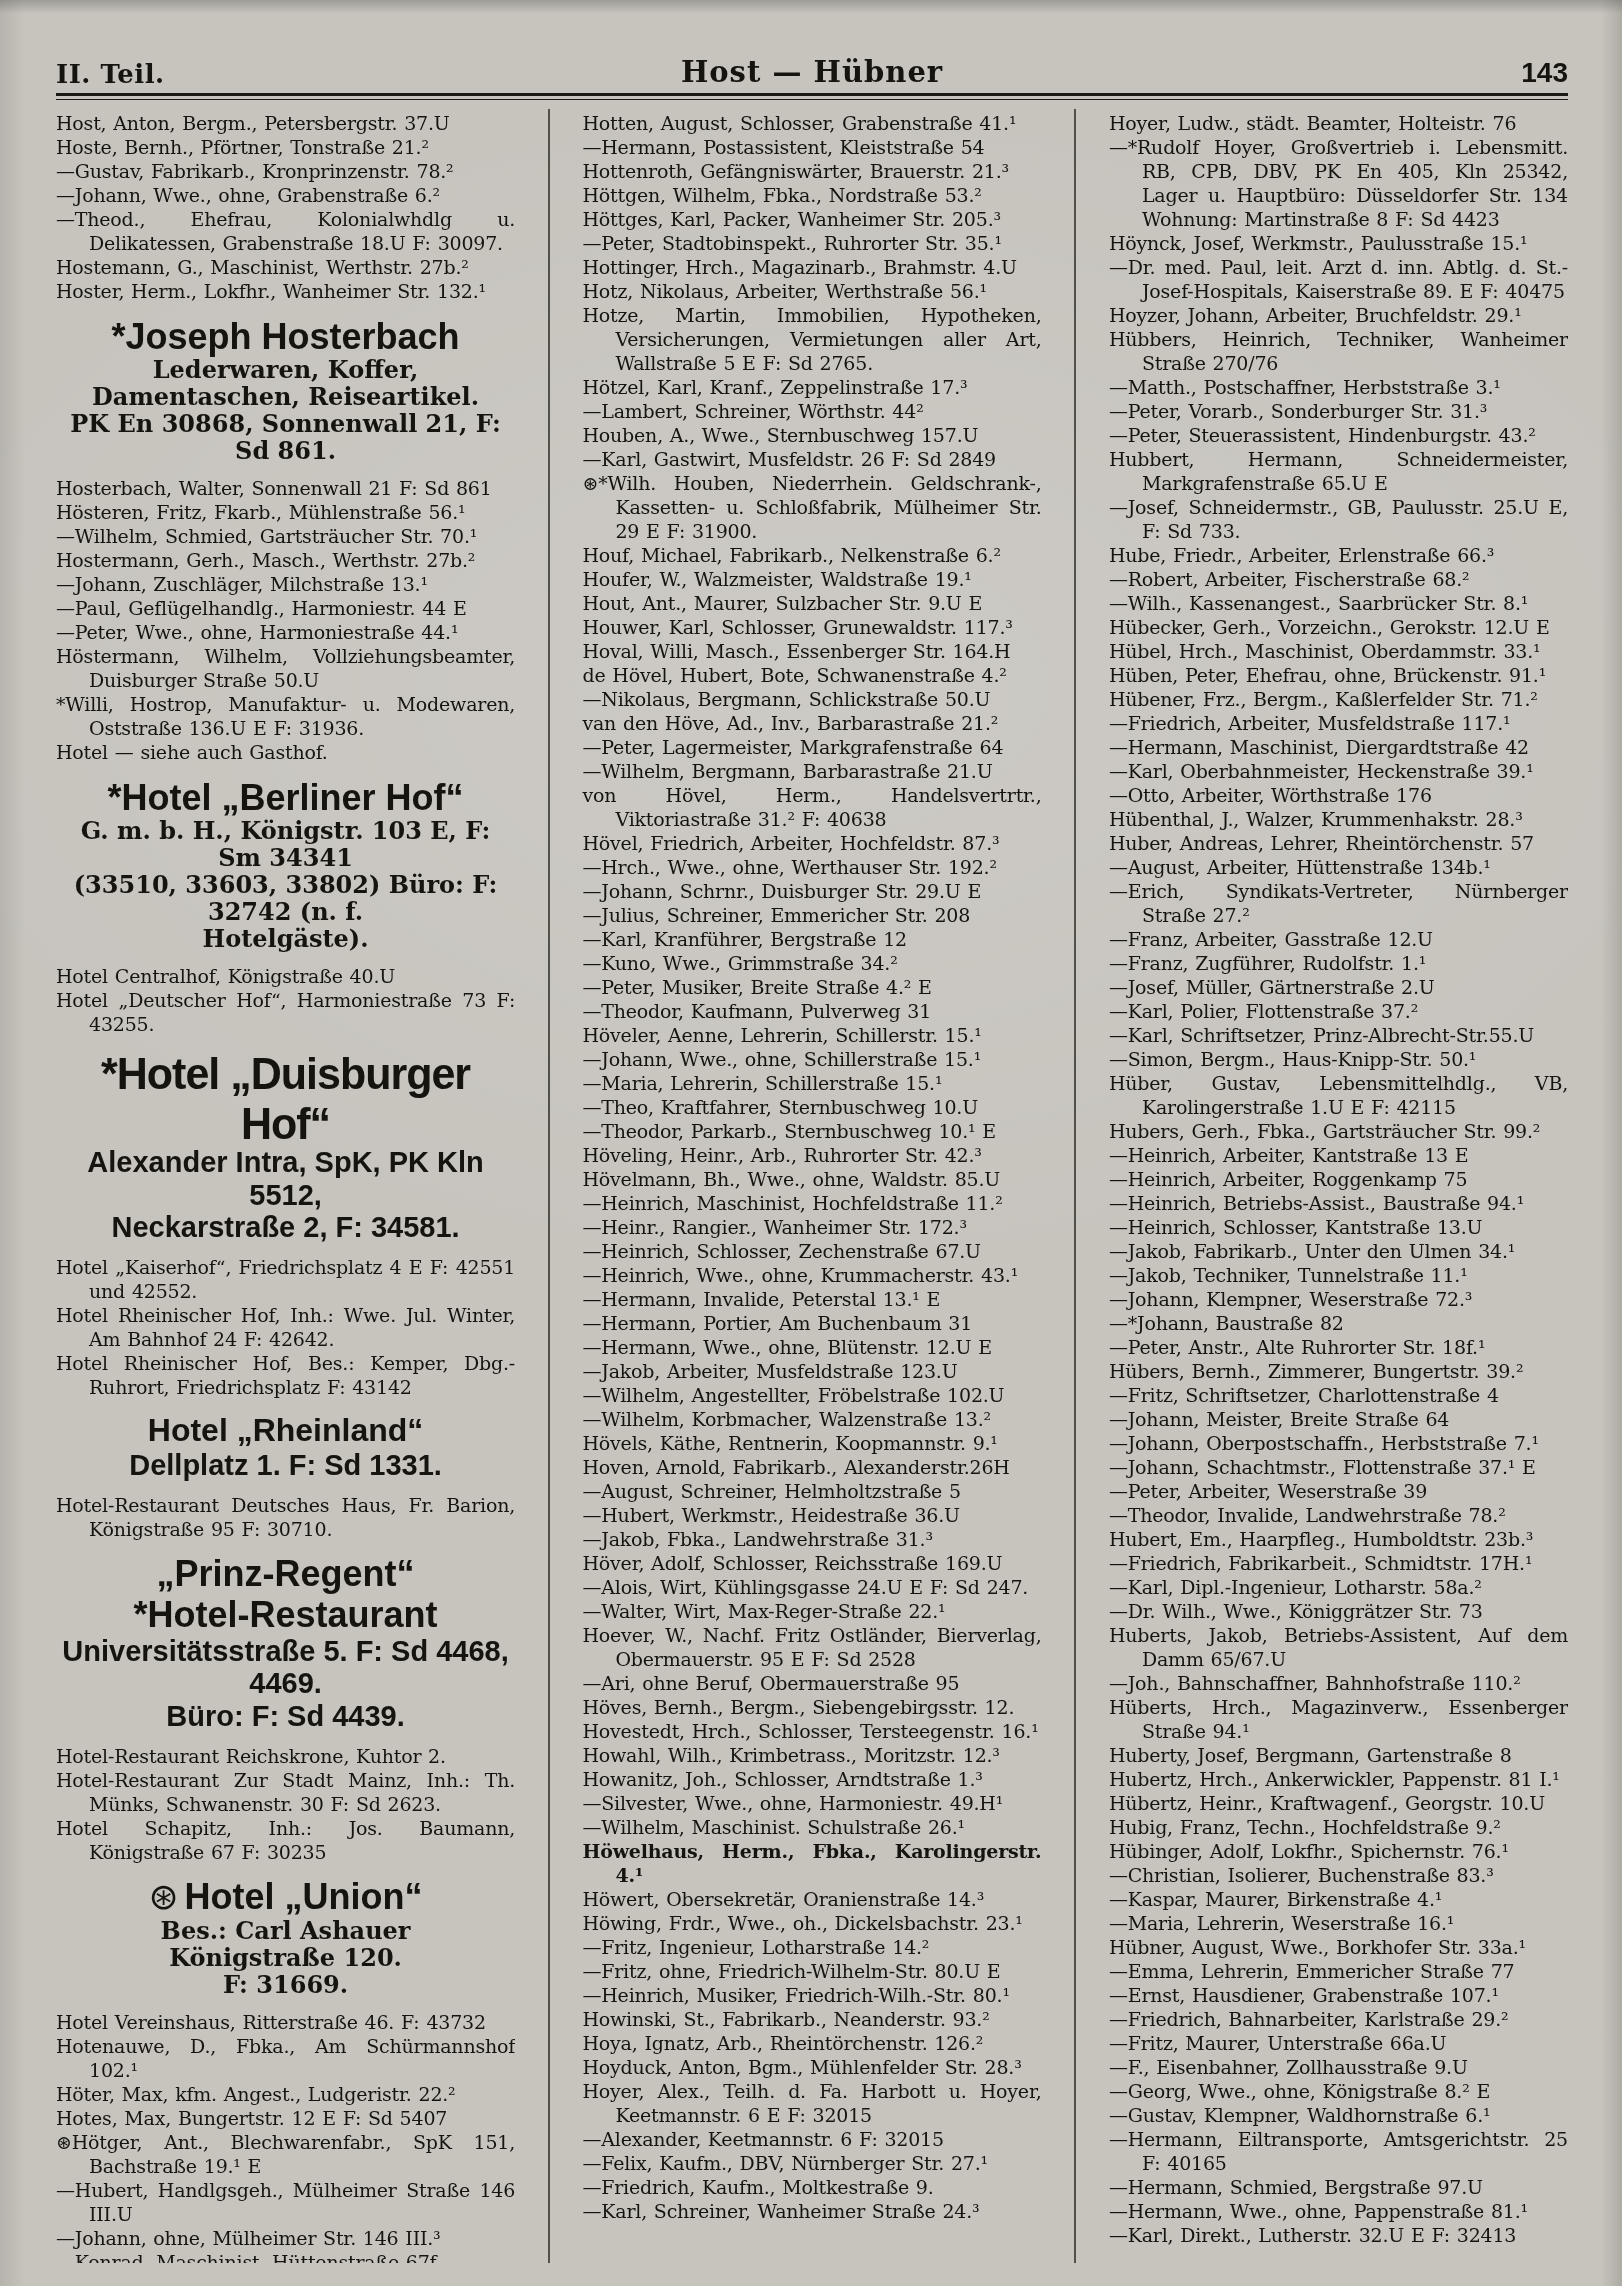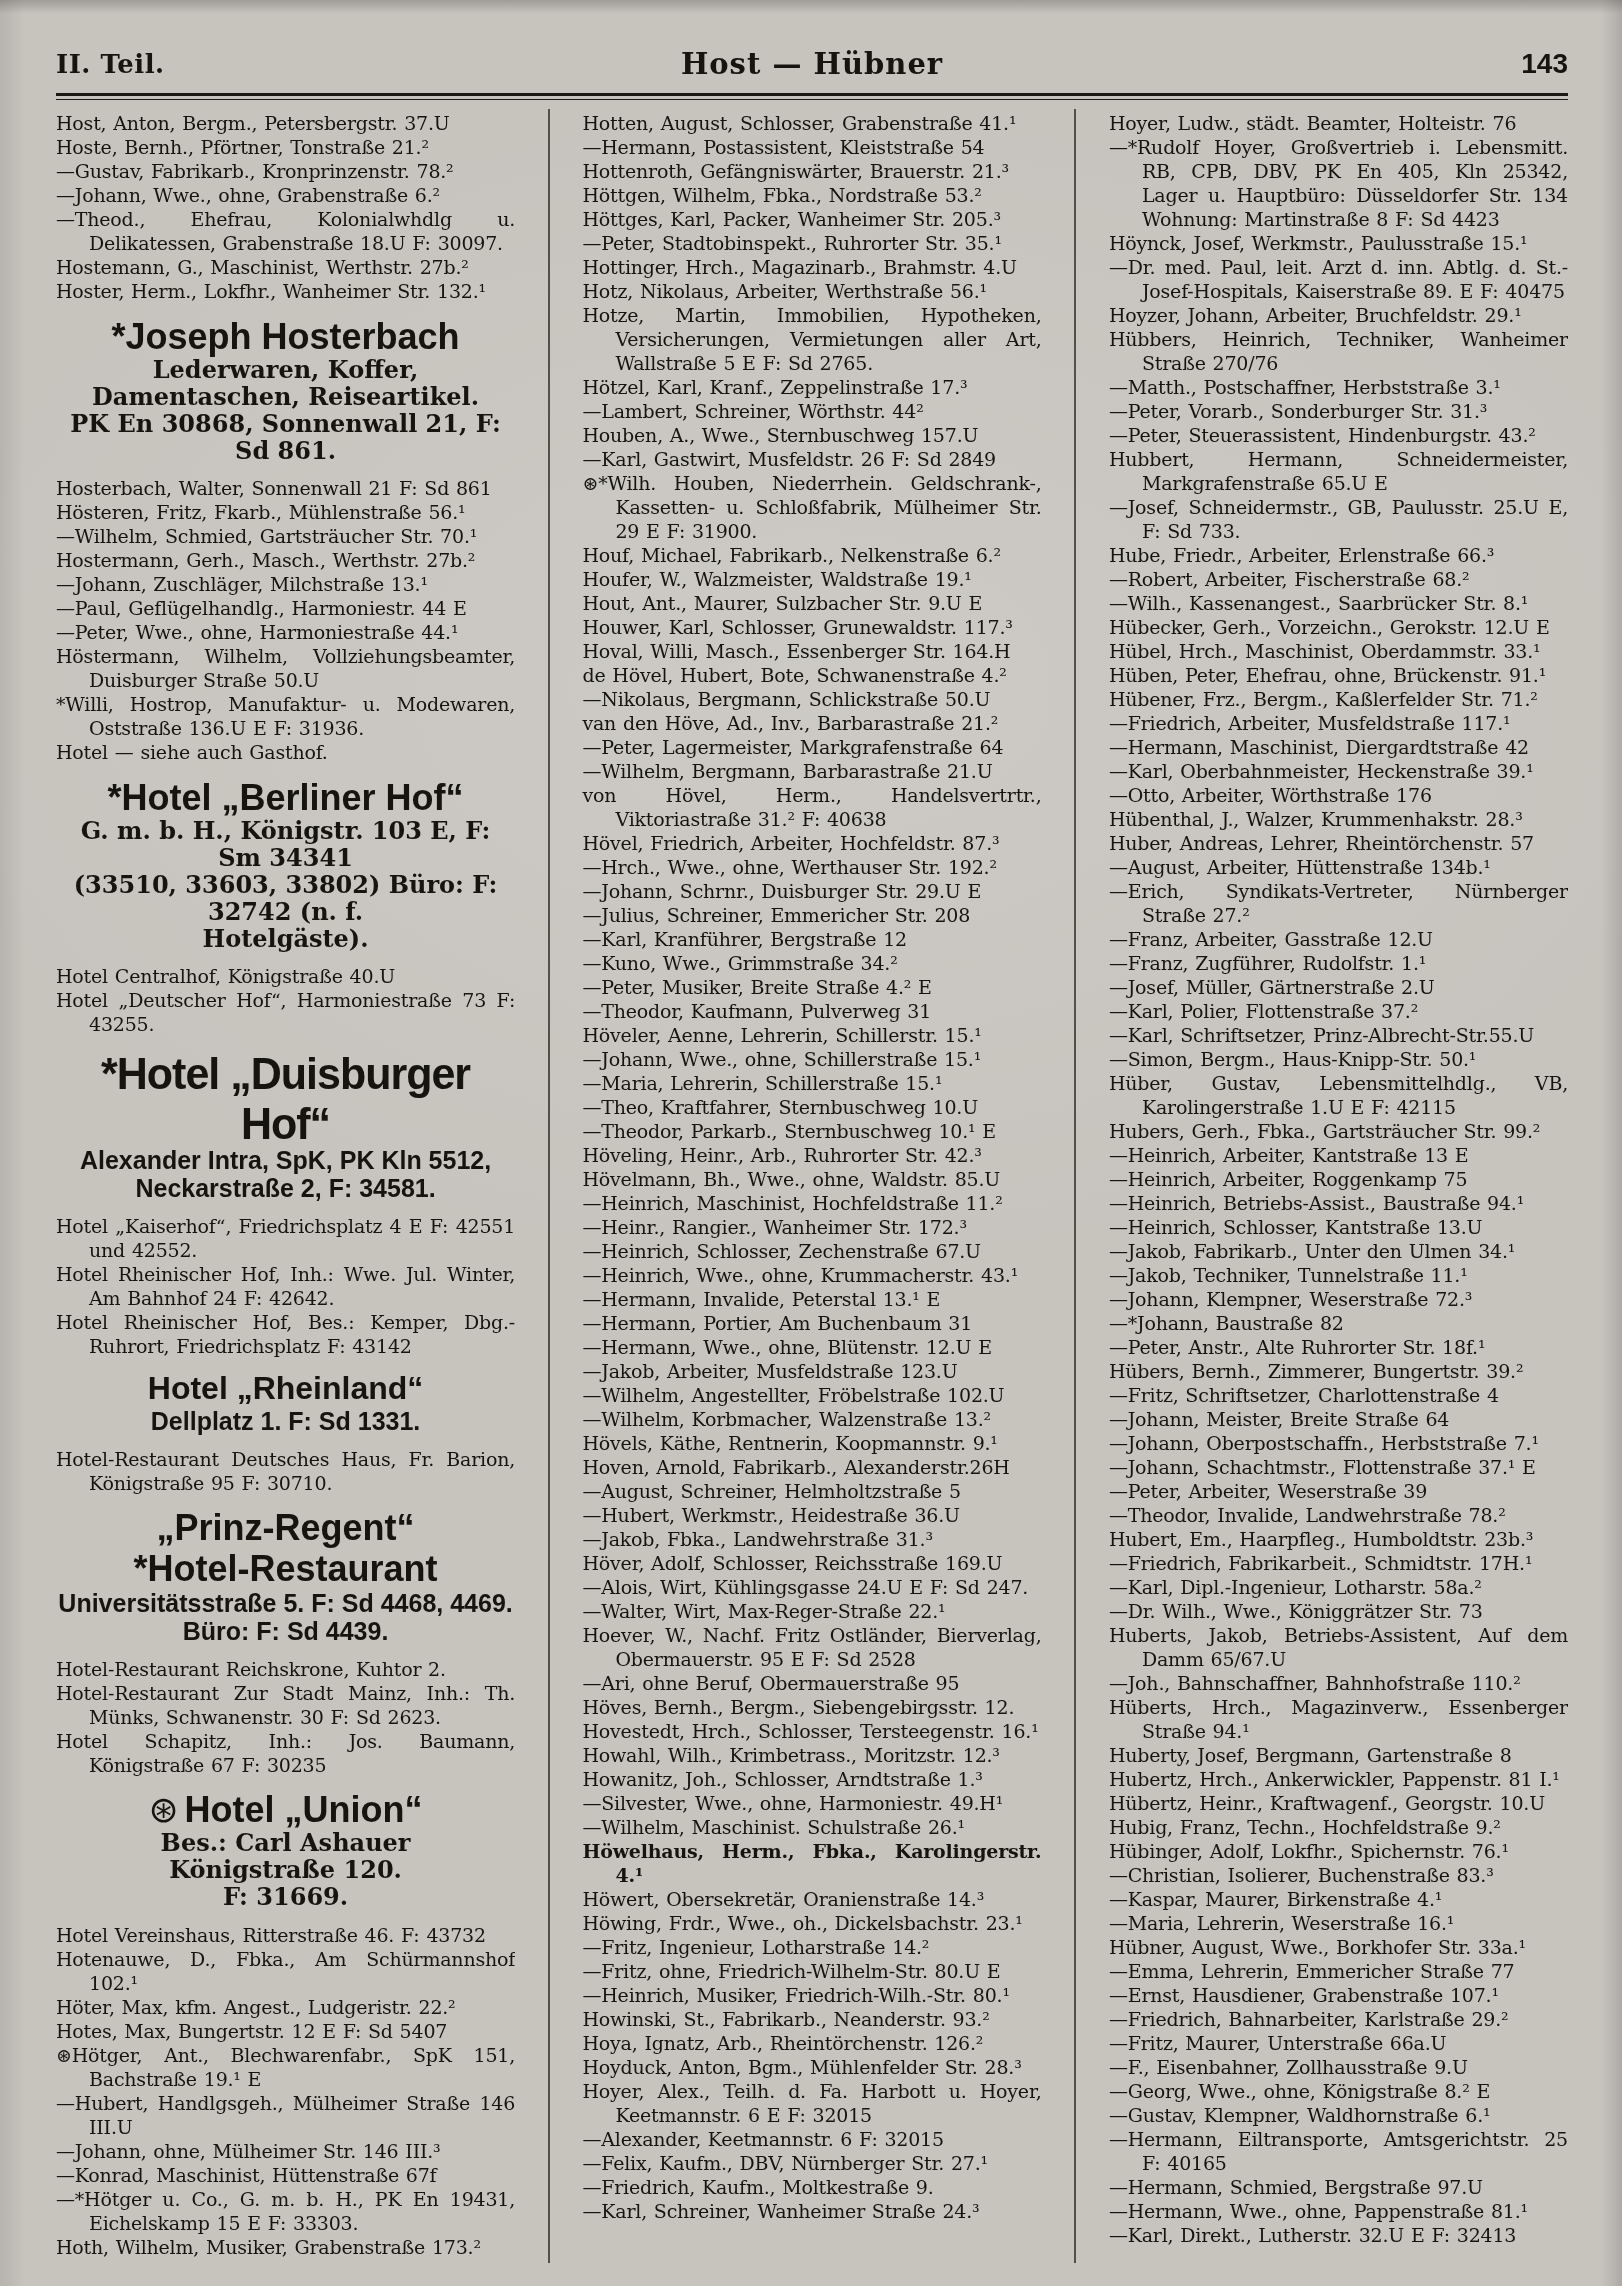--- a/index.html
+++ b/index.html
@@ -11,21 +11,21 @@
       linear-gradient(180deg, rgba(40,40,38,0.25) 0%, rgba(0,0,0,0) 13.6px),
       linear-gradient(90deg, rgba(60,58,52,0.12) 0%, rgba(0,0,0,0) 25px),
       linear-gradient(270deg, rgba(60,58,52,0.18) 0%, rgba(0,0,0,0) 21.3px);
     font-family:"DejaVu Serif","Liberation Serif",serif;
     color:#15140f;
     overflow:hidden;
     position:relative;
   }
   .page{position:absolute;left:56px;top:39px;width:1512px;}
   
-  .hdr{display:flex;align-items:center;height:50px;}
+  .hdr{display:flex;align-items:flex-end;height:50px;}
   .hdr .part{width:291px;font-size:26px;font-weight:bold;letter-spacing:0.5px;}
   .hdr .title{flex:1;text-align:center;font-size:29px;font-weight:bold;letter-spacing:1px;}
   .hdr .pageno{width:291px;text-align:right;font-size:28px;font-weight:bold;font-family:"Liberation Sans",sans-serif;}
   .rule{border-top:3.9px solid #1a1913;border-bottom:1px solid #1a1913;height:2.9px;margin-top:3.9px;}
   
   .cols{display:flex;margin-top:9.7px;height:2154px;overflow:hidden;gap:25px;}
   .col{width:491px;overflow:hidden;padding-top:1.9px;}
   .colsep{width:1.9px;background:#2a2922;margin:0 7.8px;opacity:.75;}
   
   .entry{
@@ -36,21 +36,21 @@
     word-spacing:1px;
   }
   .entry.bold{font-weight:bold;}
   
   .ad{text-align:center;margin:13.6px 0 11.6px 0;}
   .ad > div{line-height:1.12;}
   .ad-h1{font-family:"Liberation Sans",sans-serif;font-weight:bold;font-size:36px;letter-spacing:0px;}
   .ad-h1xl{font-family:"Liberation Sans",sans-serif;font-weight:bold;font-size:43px;letter-spacing:-1px;transform:scaleY(1.05);}
   .ad-h2{font-family:"Liberation Sans",sans-serif;font-weight:bold;font-size:32px;}
   .ad-sub{font-size:24px;font-weight:bold;line-height:1.2;}
-  .ad-subsans{font-family:"Liberation Sans",sans-serif;font-weight:bold;font-size:25px;line-height:1.22;}
+  .ad-subsans{font-family:"Liberation Sans",sans-serif;font-weight:bold;font-size:29px;line-height:1.22;}
   .wreath{display:inline-block;margin-right:5.8px;font-weight:normal;}
 </style>
 </head>
 <body>
 
 <div class="page">
   <div class="hdr">
     <div class="part">II. Teil.</div>
     <div class="title">Host — Hübner</div>
     <div class="pageno">143</div>

